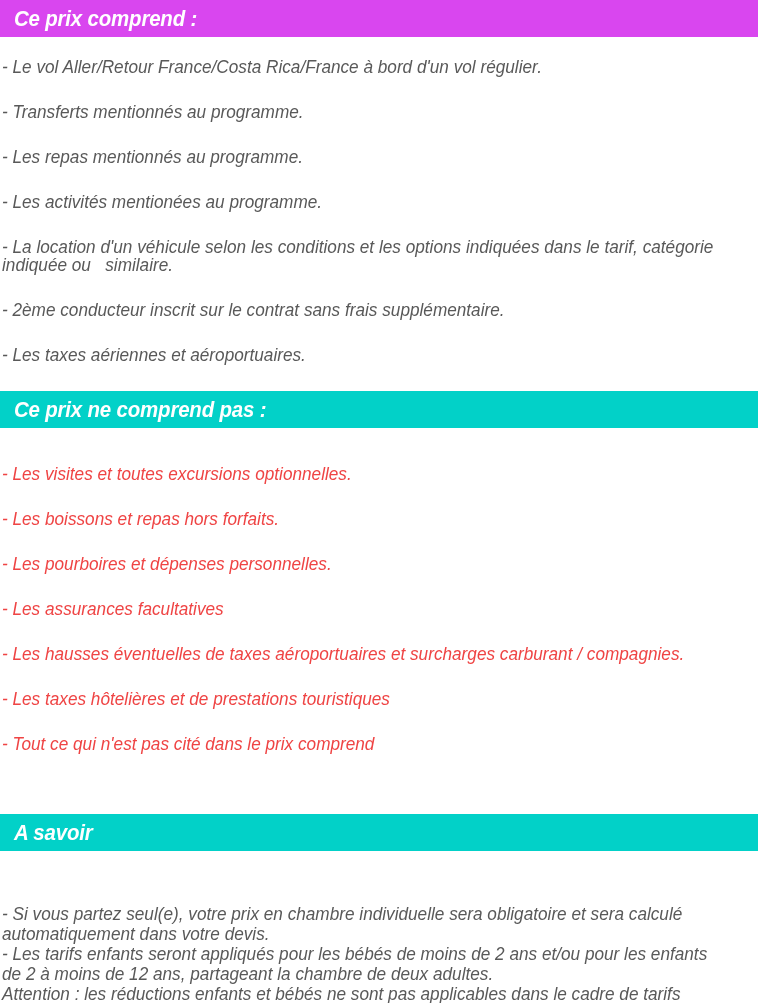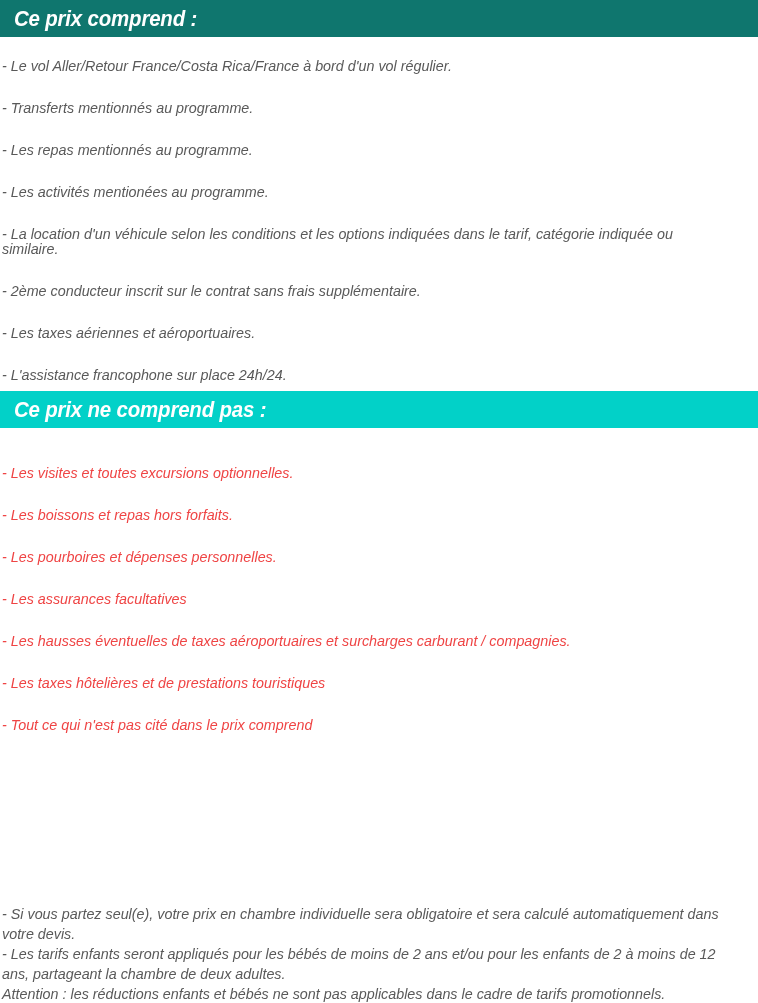--- a/index.html
+++ b/index.html
@@ -46,21 +46,21 @@
     transform-origin: left center;
   }
 
   
   .body-block {
     position: absolute;
     left: 2px;
     width: 752px;
     color: #595959;
     font-family: "Liberation Sans", sans-serif;
-    font-size: 15px;
+    font-size: 18px;
     font-style: italic;
     line-height: 1;
   }
   .body-block .line {
     white-space: pre-wrap;
     transform: scaleX(0.955);
     transform-origin: left top;
   }
 
   
@@ -78,21 +78,21 @@
   }
   .tight .line {
     margin: 0;
   }
 </style>
 </head>
 <body>
 
 <div class="page">
 
-  <div class="section-bar" style="top: 0px; background: #0f766e;">
+  <div class="section-bar" style="top: 0px; background: #d946ef;">
     <span class="section-bar-title">Ce prix comprend :</span>
   </div>
 
   <div class="body-block spaced" style="top: 58px; color: rgb(89, 89, 89);">
     <div class="line">- Le vol Aller/Retour France/Costa Rica/France à bord d'un vol régulier.</div>
     <div class="line">- Transferts mentionnés au programme.</div>
     <div class="line">- Les repas mentionnés au programme.</div>
     <div class="line">- Les activités mentionées au programme.</div>
     <div class="line">- La location d'un véhicule selon les conditions et les options indiquées dans le tarif, catégorie indiquée ou   similaire.</div>
     <div class="line">- 2ème conducteur inscrit sur le contrat sans frais supplémentaire.</div>
@@ -107,20 +107,23 @@
   <div class="body-block spaced" style="top: 465px; color: #ef4444;">
     <div class="line">- Les visites et toutes excursions optionnelles.</div>
     <div class="line">- Les boissons et repas hors forfaits.</div>
     <div class="line">- Les pourboires et dépenses personnelles.</div>
     <div class="line">- Les assurances facultatives</div>
     <div class="line">- Les hausses éventuelles de taxes aéroportuaires et surcharges carburant / compagnies.</div>
     <div class="line">- Les taxes hôtelières et de prestations touristiques</div>
     <div class="line">- Tout ce qui n'est pas cité dans le prix comprend</div>
   </div>
 
+  <div class="section-bar" style="top: 814px; background: rgb(2, 209, 200);">
+    <span class="section-bar-title">A savoir</span>
+  </div>
 
   <div class="body-block tight" style="top: 871px; color: rgb(89, 89, 89);">
     <div class="line">- Si vous partez seul(e), votre prix en chambre individuelle sera obligatoire et sera calculé automatiquement dans votre devis.</div>
     <div class="line">- Les tarifs enfants seront appliqués pour les bébés de moins de 2 ans et/ou pour les enfants de 2 à moins de 12 ans, partageant la chambre de deux adultes.</div>
     <div class="line">Attention : les réductions enfants et bébés ne sont pas applicables dans le cadre de tarifs promotionnels.</div>
   </div>
 
 </div>
 
 </body></html>

